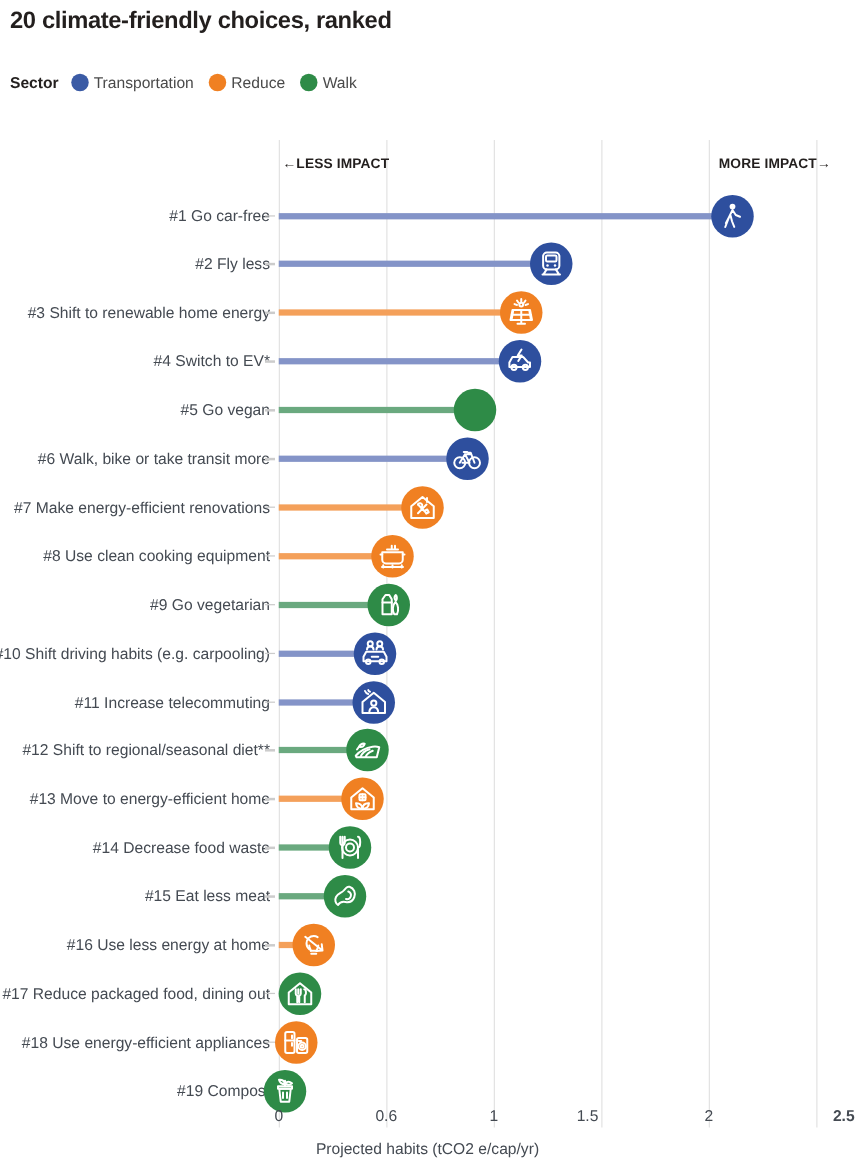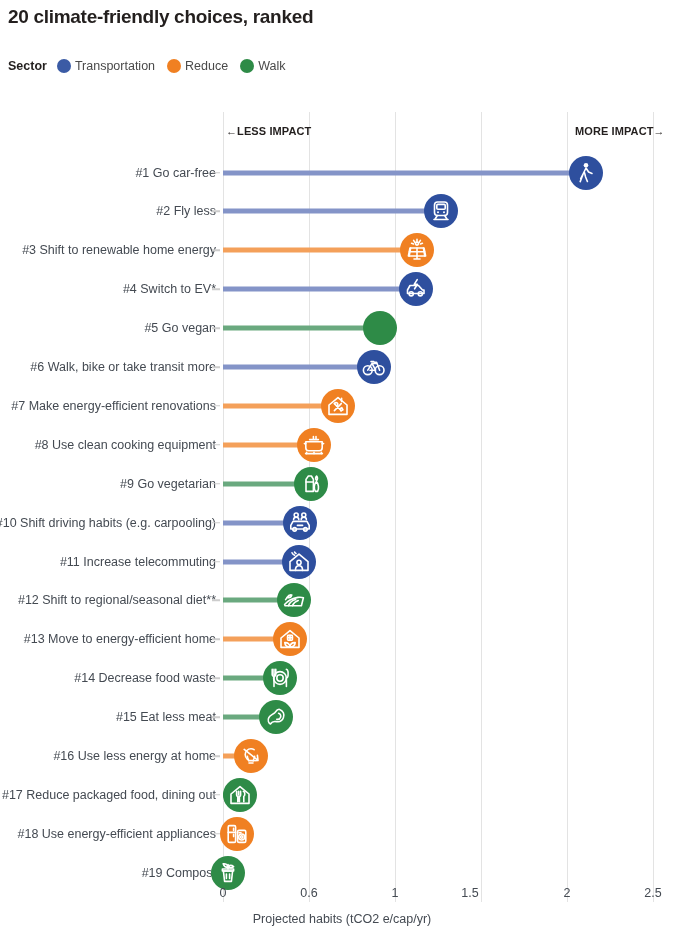--- a/index.html
+++ b/index.html
@@ -449,15 +449,15 @@
       </div>
     </div>
 </div>
 
 <div id="x-axis-ticks">
     <div class="x-tick-label" style="left: 223px;">0</div>
     <div class="x-tick-label" style="left: 309px;">0.6</div>
     <div class="x-tick-label" style="left: 395px;">1</div>
     <div class="x-tick-label" style="left: 470px;">1.5</div>
     <div class="x-tick-label" style="left: 567px;">2</div>
-    <div class="x-tick-label" style="left: 653px;">2.5</div>
+    <div class="x-tick-label" style="left: 675px; font-weight: bold;">2.5</div>
   </div>
 <div id="x-axis-title">Projected habits (tCO2 e/cap/yr)</div>
 
 </body></html>

